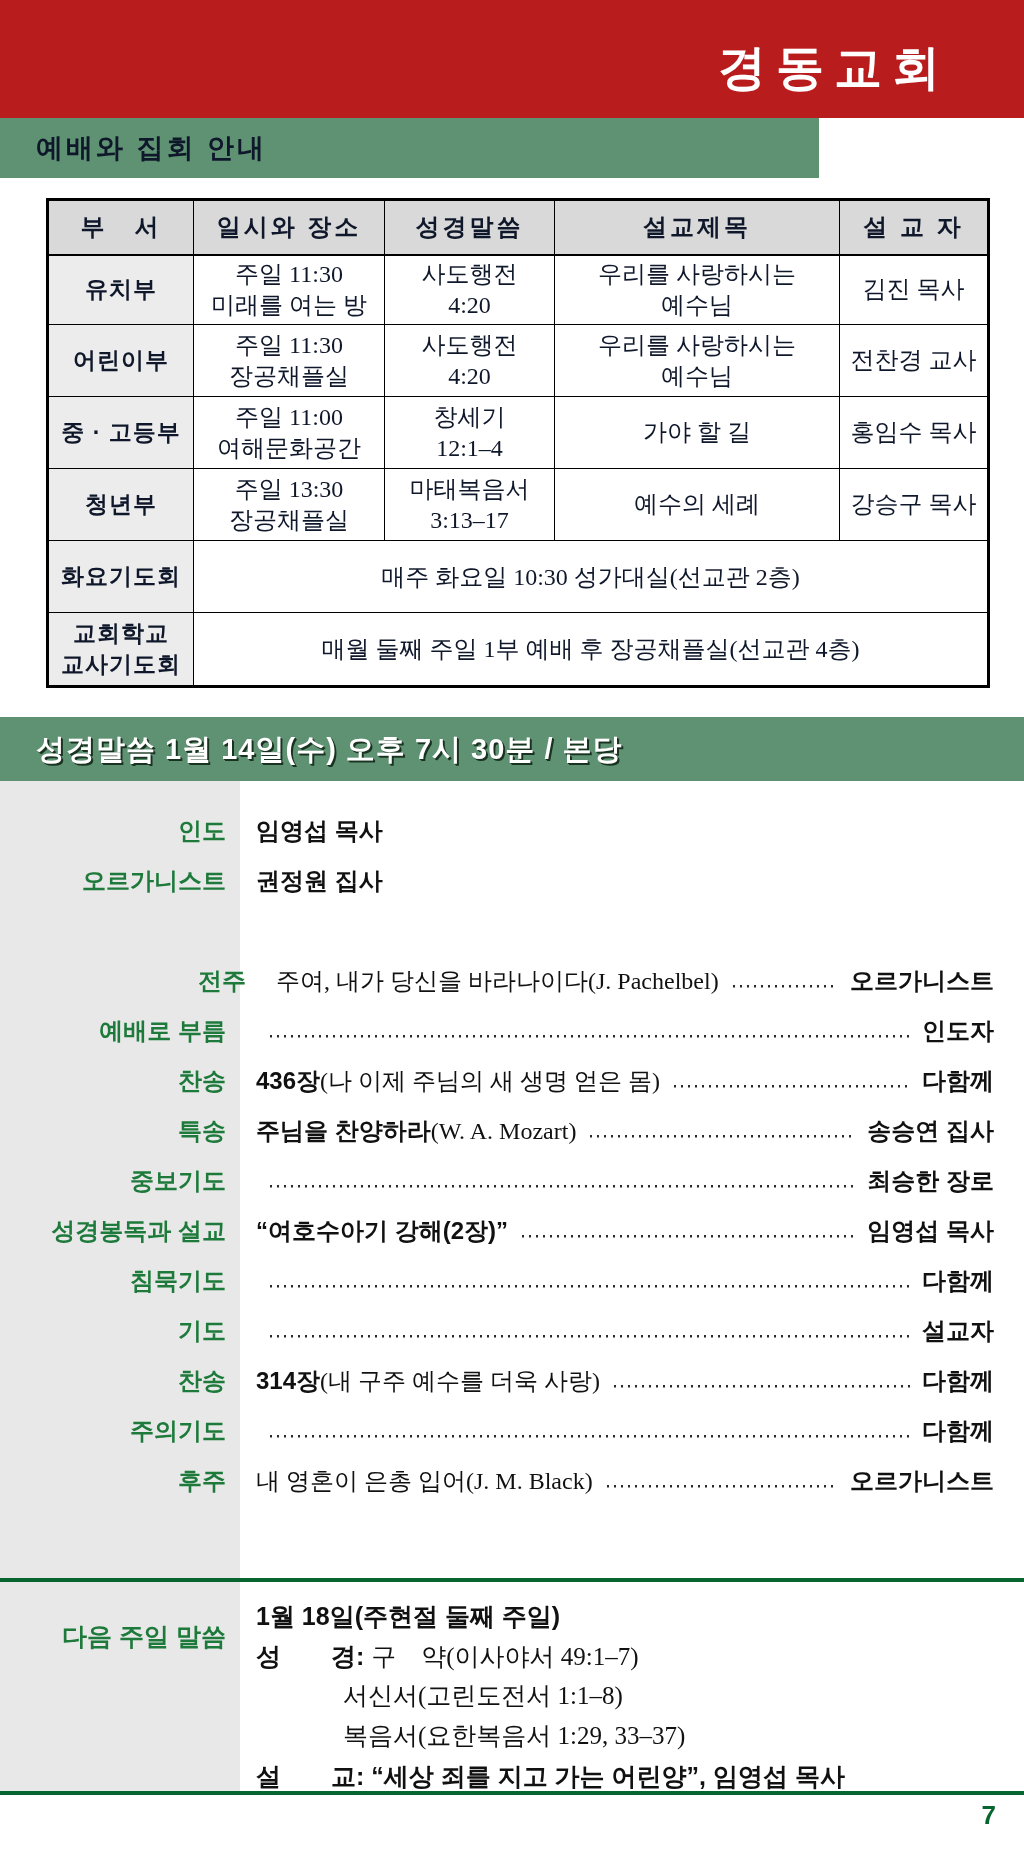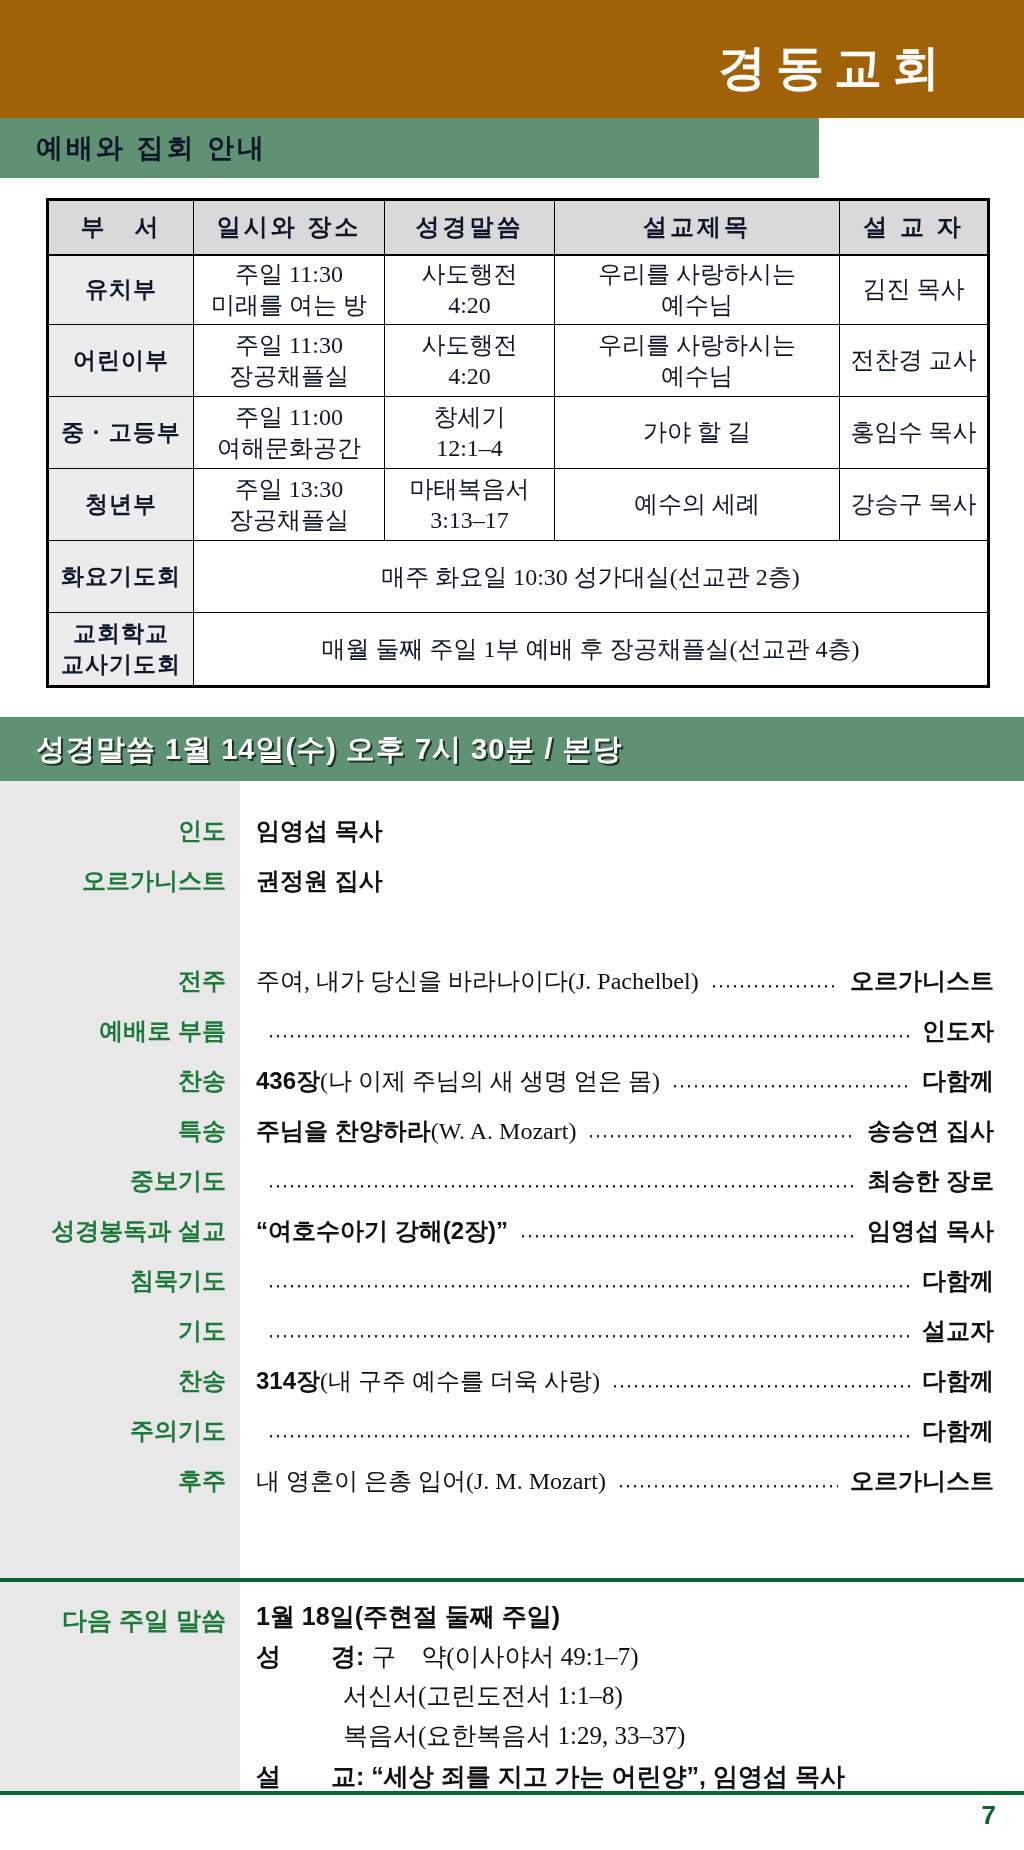--- a/index.html
+++ b/index.html
@@ -1,20 +1,20 @@
 <!DOCTYPE html>
 <html><head>
 <meta charset="utf-8">
 <style>
   * { margin:0; padding:0; box-sizing:border-box; }
   body { background:#fff; font-family:"Liberation Sans", sans-serif; }
   .page { position:relative; width:1024px; height:1850px; background:#fff; overflow:hidden; }
 
   
-  .top-band { position:absolute; left:0; top:0; width:1024px; height:118px; background:#a16207; }
+  .top-band { position:absolute; left:0; top:0; width:1024px; height:118px; background:#b91c1c; }
   .logo { position:absolute; right:74px; top:36px; color:#fff; font-family:"Liberation Serif", serif;
           font-weight:bold; font-size:48px; letter-spacing:10px; white-space:nowrap; }
 
   
   .sub-band { position:absolute; left:0; top:118px; width:819px; height:60px; background:#5f9273;
               color:#0f172a; font-weight:bold; font-size:27px; line-height:60px; padding-left:36px; letter-spacing:3px; }
 
   
   table.schedule { position:absolute; left:46px; top:198px; width:941px; border-collapse:collapse;
                    table-layout:fixed; border:3px solid #000; }
@@ -30,36 +30,36 @@
   .service-band { position:absolute; left:0; top:717px; width:1024px; height:64px; background:#5f9273;
                   color:#fff; font-weight:bold; font-size:29px; line-height:64px; padding-left:36px;
                   letter-spacing:1px; text-shadow:2px 2px 0 #18331f, 1px 1px 0 #18331f; }
 
   
   .gray-col { position:absolute; left:0; top:781px; width:240px; height:1014px; background:#e8e8e8; }
 
   
   .worship { position:absolute; left:0; top:781px; width:1024px; padding-top:25px; }
   .wrow { display:flex; align-items:center; height:50px; }
-  .wrow.gap-above { margin-top:50px; }
+  .wrow.gap-above { margin-top:50px;padding-left:20px; }
   .wlabel { width:240px; flex:0 0 240px; text-align:right; padding-right:14px; color:#1d7a3b;
             font-weight:bold; font-size:24px; white-space:nowrap; }
   .wbody { flex:1; display:flex; align-items:center; padding-left:16px; padding-right:30px; min-width:0;text-align:right; }
   .wvalue { font-weight:bold; font-size:24px; color:#111; }
   .wstrong { font-weight:bold; font-size:24px; color:#111; white-space:nowrap; }
   .wtext { font-family:"Liberation Serif", serif; font-size:24px; color:#111; white-space:nowrap; }
   .leader { flex:1; height:3px; margin:10px 12px 0 14px;
             background-image:repeating-linear-gradient(90deg,#2a2a2a 0 2.2px,transparent 2.2px 7px);
             background-position:left center; background-size:100% 2.5px; background-repeat:no-repeat; }
   .wby { font-weight:bold; font-size:24px; color:#111; white-space:nowrap; }
 
   
   .next-week { position:absolute; left:0; top:1578px; width:1024px; height:217px;
                border-top:4px solid #07662f; border-bottom:4px solid #07662f; display:flex; }
-  .nw-label-col { flex:0 0 240px; text-align:right; padding-right:14px; padding-top:22px; }
+  .nw-label-col { flex:0 0 240px; text-align:right; padding-right:14px; padding-top:38px; }
   .nw-label { color:#1d7a3b; font-weight:bold; font-size:25px; white-space:nowrap; }
   .nw-content { flex:1; padding-left:16px; padding-top:14px; }
   .nw-line { height:40px; line-height:40px; font-size:25px; color:#111; white-space:nowrap; }
   .nw-bold { font-weight:bold; }
   .nw-serif { font-family:"Liberation Serif", serif; font-weight:normal; }
   .nw-indent { padding-left:87px; }
 
   
   .page-num { position:absolute; right:28px; top:1800px; color:#07662f; font-weight:bold; font-size:26px; }
 </style>
@@ -226,21 +226,21 @@
     <div class="wrow">
       <div class="wlabel">주의기도</div>
       <div class="wbody">
           <span class="leader"></span>
           <span class="wby">다함께</span>
         </div>
     </div>
     <div class="wrow">
       <div class="wlabel">후주</div>
       <div class="wbody">
-          <span class="wtext">내 영혼이 은총 입어(J. M. Mozart)</span>
+          <span class="wtext">내 영혼이 은총 입어(J. M. Black)</span>
           <span class="leader"></span>
           <span class="wby">오르가니스트</span>
         </div>
     </div>
   </div>
 
   <div class="next-week">
     <div class="nw-label-col">
       <span class="nw-label">다음 주일 말씀</span>
     </div>

